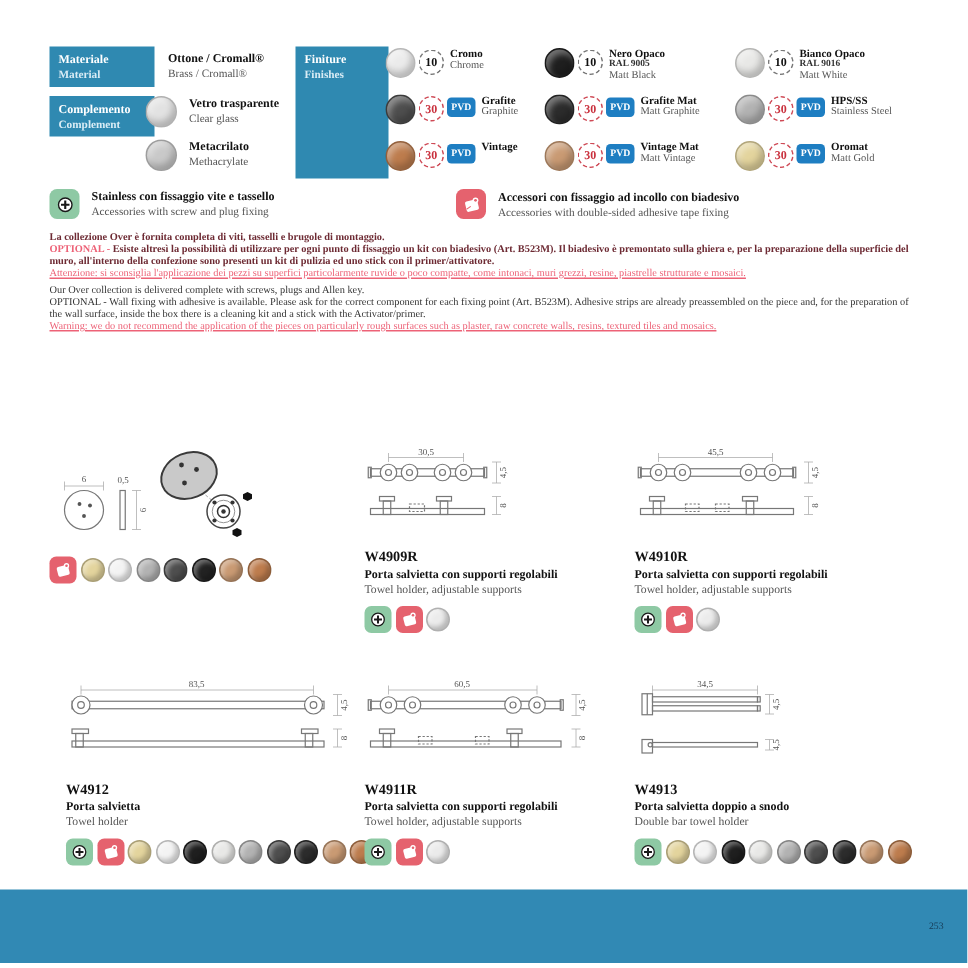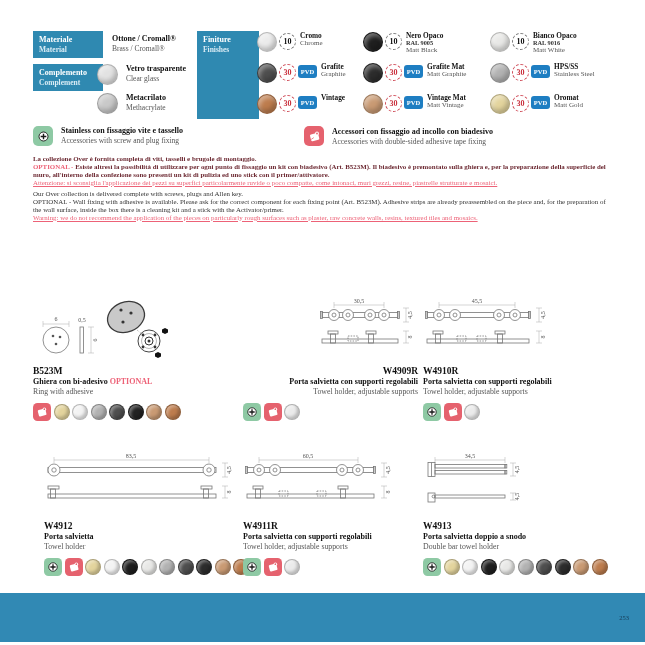--- a/index.html
+++ b/index.html
@@ -269,46 +269,41 @@
     <circle cx="116" cy="45" r="7.5" fill="none" stroke="#888" stroke-width="0.6"></circle>
     <circle cx="116" cy="45" r="4" fill="#fff" stroke="#333" stroke-width="1"></circle>
     <circle cx="116" cy="45" r="1.5" fill="#333"></circle>
     <circle cx="110" cy="39" r="1.4" fill="#333"></circle>
       <circle cx="122" cy="39" r="1.4" fill="#333"></circle>
     <circle cx="110" cy="51" r="1.4" fill="#333"></circle>
       <circle cx="122" cy="51" r="1.4" fill="#333"></circle>
     <polygon points="132,32 135,33.5 135,36.5 132,38 129,36.5 129,33.5" fill="#111"></polygon>
     <polygon points="125,56 128,57.5 128,60.5 125,62 122,60.5 122,57.5" fill="#111"></polygon>
   </svg>
-  <div style="margin-top:2px;">
-    <div class="p-code">B523M</div>
-    <div class="p-it"><span>Ghiera con bi-adesivo</span> <span class="pink">OPTIONAL</span></div>
-    <div class="p-en">Ring with adhesive</div>
-  </div>
   <div class="icon-row">
     <div class="mini red">
         <svg width="14" height="14" viewBox="0 0 18 18">
           <g transform="rotate(-14 9 9)">
             <rect x="4" y="5.5" width="10" height="8.5" rx="1.5" fill="#fff"></rect>
           </g>
           <circle cx="12" cy="5.4" r="2.3" fill="#fff"></circle>
           <circle cx="12" cy="5.4" r="1.1" fill="#e5626e"></circle>
         </svg>
       </div>
     <div class="dot" style="background: rgb(227, 212, 157);"></div>
     <div class="dot" style="background: rgb(243, 243, 243);"></div>
     <div class="dot" style="background: rgb(178, 178, 178);"></div>
     <div class="dot" style="background: rgb(78, 78, 78);"></div>
     <div class="dot" style="background: rgb(34, 34, 34);"></div>
     <div class="dot" style="background: rgb(201, 154, 115);"></div>
     <div class="dot" style="background: rgb(189, 124, 77);"></div>
   </div>
 </div>
 
-<div class="product" style="left:243px;top:296px;width:175px;text-align:right;">
+<div class="product" style="left:243px;top:296px;width:175px;">
   <svg width="100" height="64" viewBox="0 0 100 64">
     <line class="dim" x1="16" y1="9" x2="66" y2="9"></line>
       <line class="dim" x1="16" y1="6" x2="16" y2="12"></line>
       <line class="dim" x1="66" y1="6" x2="66" y2="12"></line>
     <text class="dtx" x="41" y="7" text-anchor="middle">30,5</text>
     <rect class="ln" x="4" y="16.5" width="76" height="5"></rect>
     <rect class="ln" x="2.5" y="15.5" width="2" height="7"></rect>
       <rect class="ln" x="79.5" y="15.5" width="2" height="7"></rect>
     <circle class="lnf" cx="16" cy="19" r="5.5"></circle>
       <circle class="ln" cx="16" cy="19" r="2"></circle>

